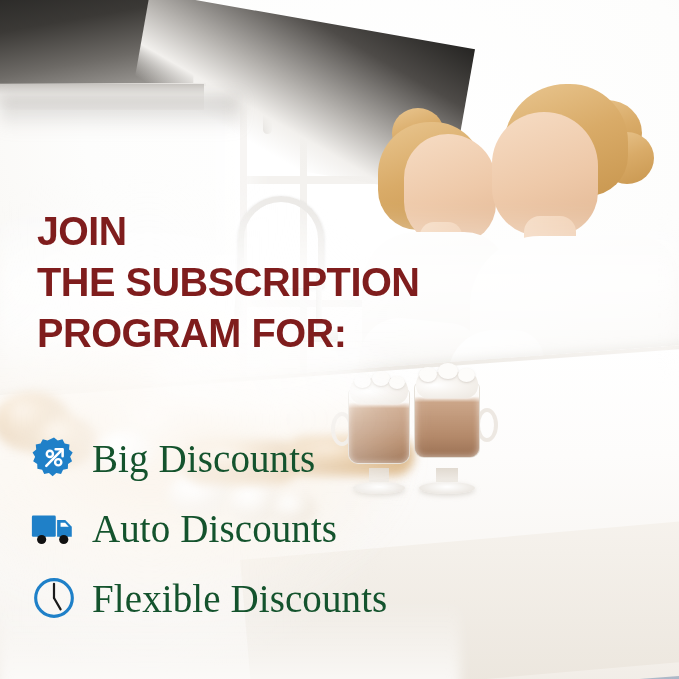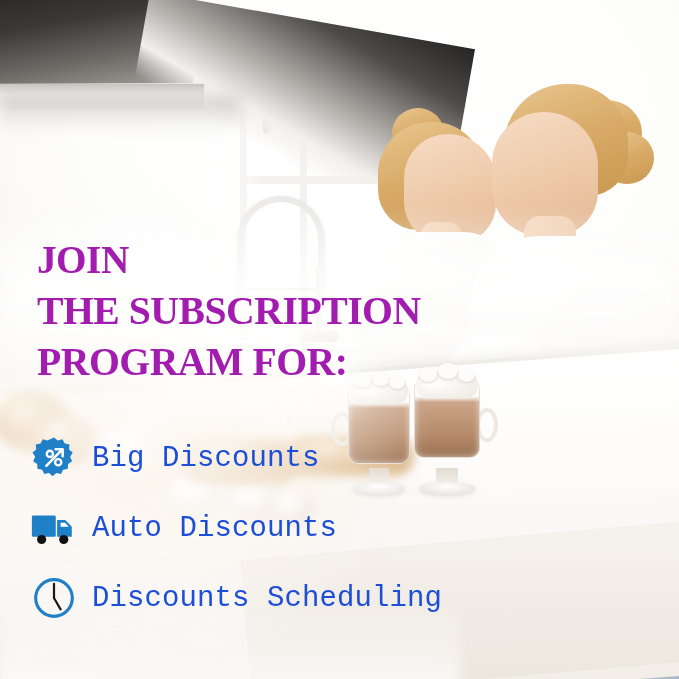--- a/index.html
+++ b/index.html
@@ -177,34 +177,34 @@
   .flare-band{position:absolute;left:0;top:208px;width:679px;height:170px;
     background:linear-gradient(180deg,rgba(255,255,255,0),rgba(255,255,255,.72) 40%,rgba(255,255,255,.55) 70%,rgba(255,255,255,0));
     filter:blur(8px);}
   .flare-bottom{position:absolute;left:0;top:600px;width:460px;height:100px;
     background:linear-gradient(180deg,rgba(255,255,255,0),rgba(255,255,255,.85));
     filter:blur(6px);}
 
   
   .overlay{position:absolute;inset:0;}
 
-  .headline{position:absolute;left:37px;top:234px;width:470px;
-    color:#a21caf;font-weight:900;font-size:40px;line-height:51px;
-    letter-spacing:-.5px;font-family:Liberation Serif, serif;}
+  .headline{position:absolute;left:37px;top:206px;width:470px;
+    color:#7f1d1d;font-weight:900;font-size:40px;line-height:51px;
+    letter-spacing:-.5px;font-family:Liberation Sans, sans-serif;}
   .headline .ln{display:block;white-space:nowrap;
     transform:scaleX(.98);transform-origin:left center;}
   .ln2{font-size:40.5px;}
   .ln3{font-size:40.5px;}
 
   .features{position:absolute;left:30px;top:428px;width:460px;}
   .frow{display:flex;align-items:center;height:60px;margin-bottom:10px;}
   .fico{width:48px;height:48px;flex:0 0 48px;display:flex;align-items:center;
         justify-content:center;margin-right:14px;}
-  .flabel{color:#1d4ed8;font-size:29px;font-weight:400;letter-spacing:.1px;
-    font-family:Liberation Mono, monospace;white-space:nowrap;}
+  .flabel{color:#14532d;font-size:39px;font-weight:400;letter-spacing:.1px;
+    font-family:Liberation Serif, serif;white-space:nowrap;}
 </style>
 </head>
 <body>
 
 <div id="canvas">
 
   <div class="photo">
 
     <div class="wall"></div>
 
@@ -335,18 +335,18 @@
       </div>
 
       <div class="frow">
         <span class="fico">
           <svg width="44" height="44" viewBox="0 0 48 48" aria-hidden="true">
             <circle cx="24" cy="24" r="20" fill="none" stroke="#1f80c8" stroke-width="3.4"></circle>
             <path d="M24 24V8.5" stroke="#1a1a1a" stroke-width="2.4" stroke-linecap="round"></path>
             <path d="M24 24l7.2 12.4" stroke="#1a1a1a" stroke-width="2.4" stroke-linecap="round"></path>
           </svg>
         </span>
-        <span class="flabel">Discounts Scheduling</span>
+        <span class="flabel">Flexible Discounts</span>
       </div>
 
     </div>
   </div>
 </div>
 
 </body></html>

